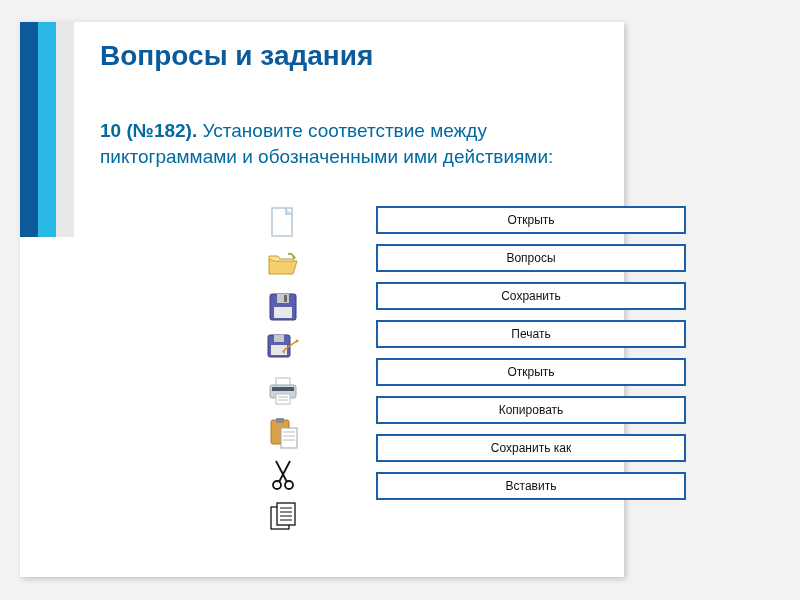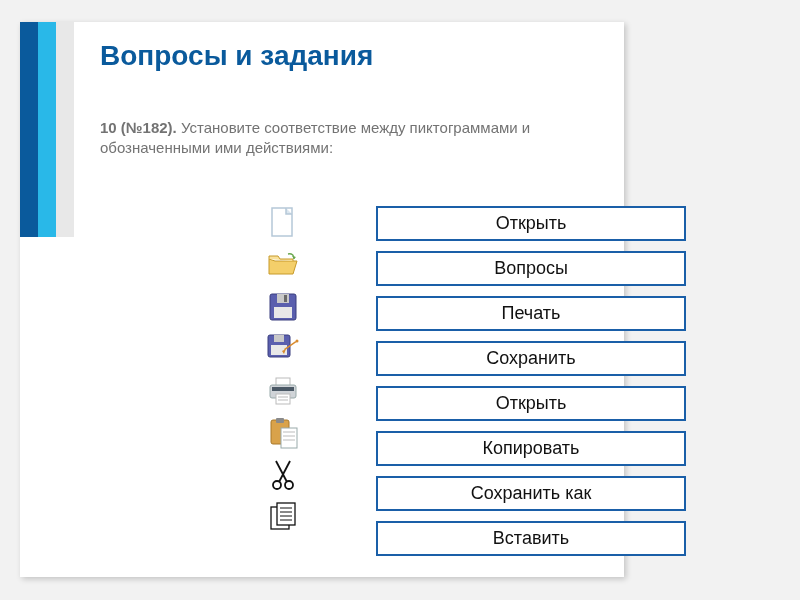--- a/index.html
+++ b/index.html
@@ -30,23 +30,23 @@
     position: absolute;
     left: 80px; top: 18px;
     font-size: 28px;
     font-weight: bold;
     color: #0a5a9c;
   }
   .task-text {
     position: absolute;
     left: 80px; top: 96px;
     width: 520px;
-    font-size: 15px;
+    font-size: 19px;
     line-height: 1.35;
-    color: #737373;
+    color: #0369a1;
   }
   .task-text .num { font-weight: bold; }
 
   .icons-col {
     position: absolute;
     left: 240px; top: 184px;
     width: 46px;
     display: flex;
     flex-direction: column;
     gap: 8px;
@@ -59,21 +59,21 @@
     left: 356px; top: 184px;
     width: 310px;
     display: flex;
     flex-direction: column;
     gap: 10px;
   }
   .action-btn {
     border: 2px solid #1a5fa8;
     background: #fff;
     text-align: center;
-    font-size: 18px;
+    font-size: 12px;
     padding: 5px 0;
     color: #111;
   }
 </style>
 </head>
 <body>
 
 <div class="slide">
   <div class="sidebar">
     <div class="bar1"></div>
@@ -158,20 +158,20 @@
         <line x1="13" y1="11" x2="25" y2="11" stroke="#111"></line>
         <line x1="13" y1="15" x2="25" y2="15" stroke="#111"></line>
         <line x1="13" y1="19" x2="25" y2="19" stroke="#111"></line>
       </svg>
     </div>
   </div>
 
   <div class="actions-col">
     <div class="action-btn">Открыть</div>
     <div class="action-btn">Вопросы</div>
+    <div class="action-btn">Сохранить</div>
     <div class="action-btn">Печать</div>
-    <div class="action-btn">Сохранить</div>
     <div class="action-btn">Открыть</div>
     <div class="action-btn">Копировать</div>
     <div class="action-btn">Сохранить как</div>
     <div class="action-btn">Вставить</div>
   </div>
 </div>
 
 </body></html>

